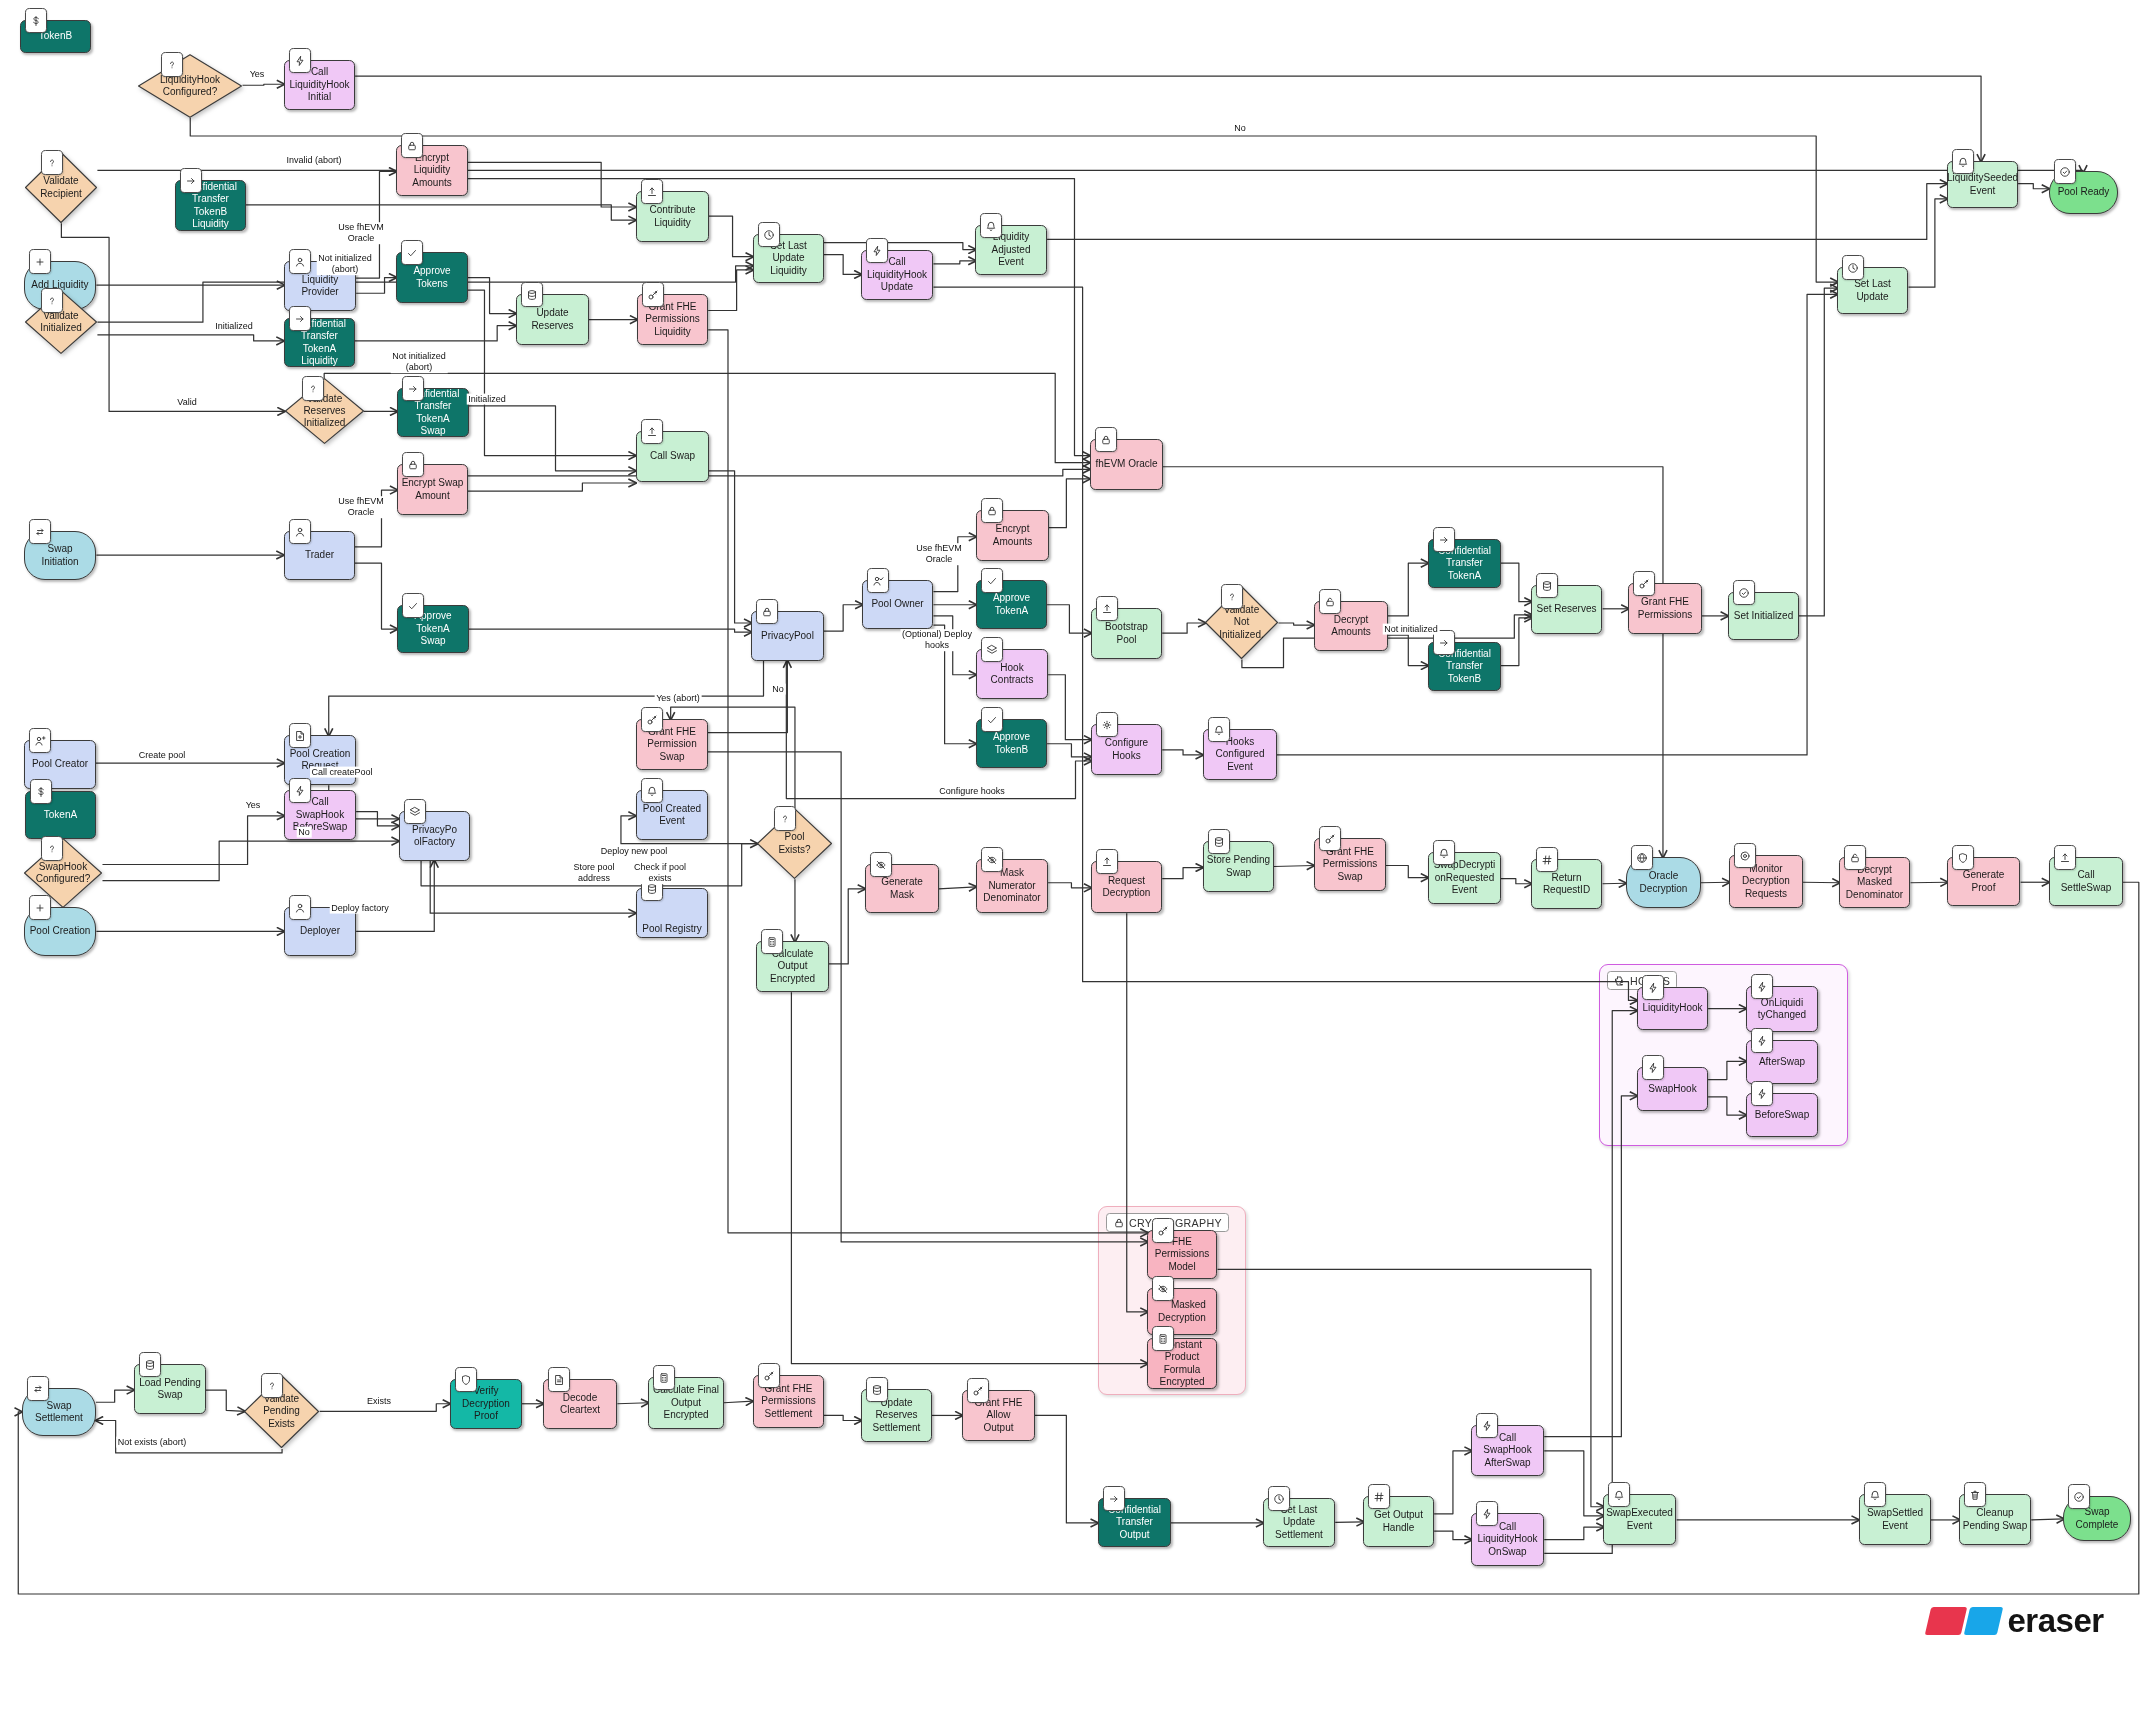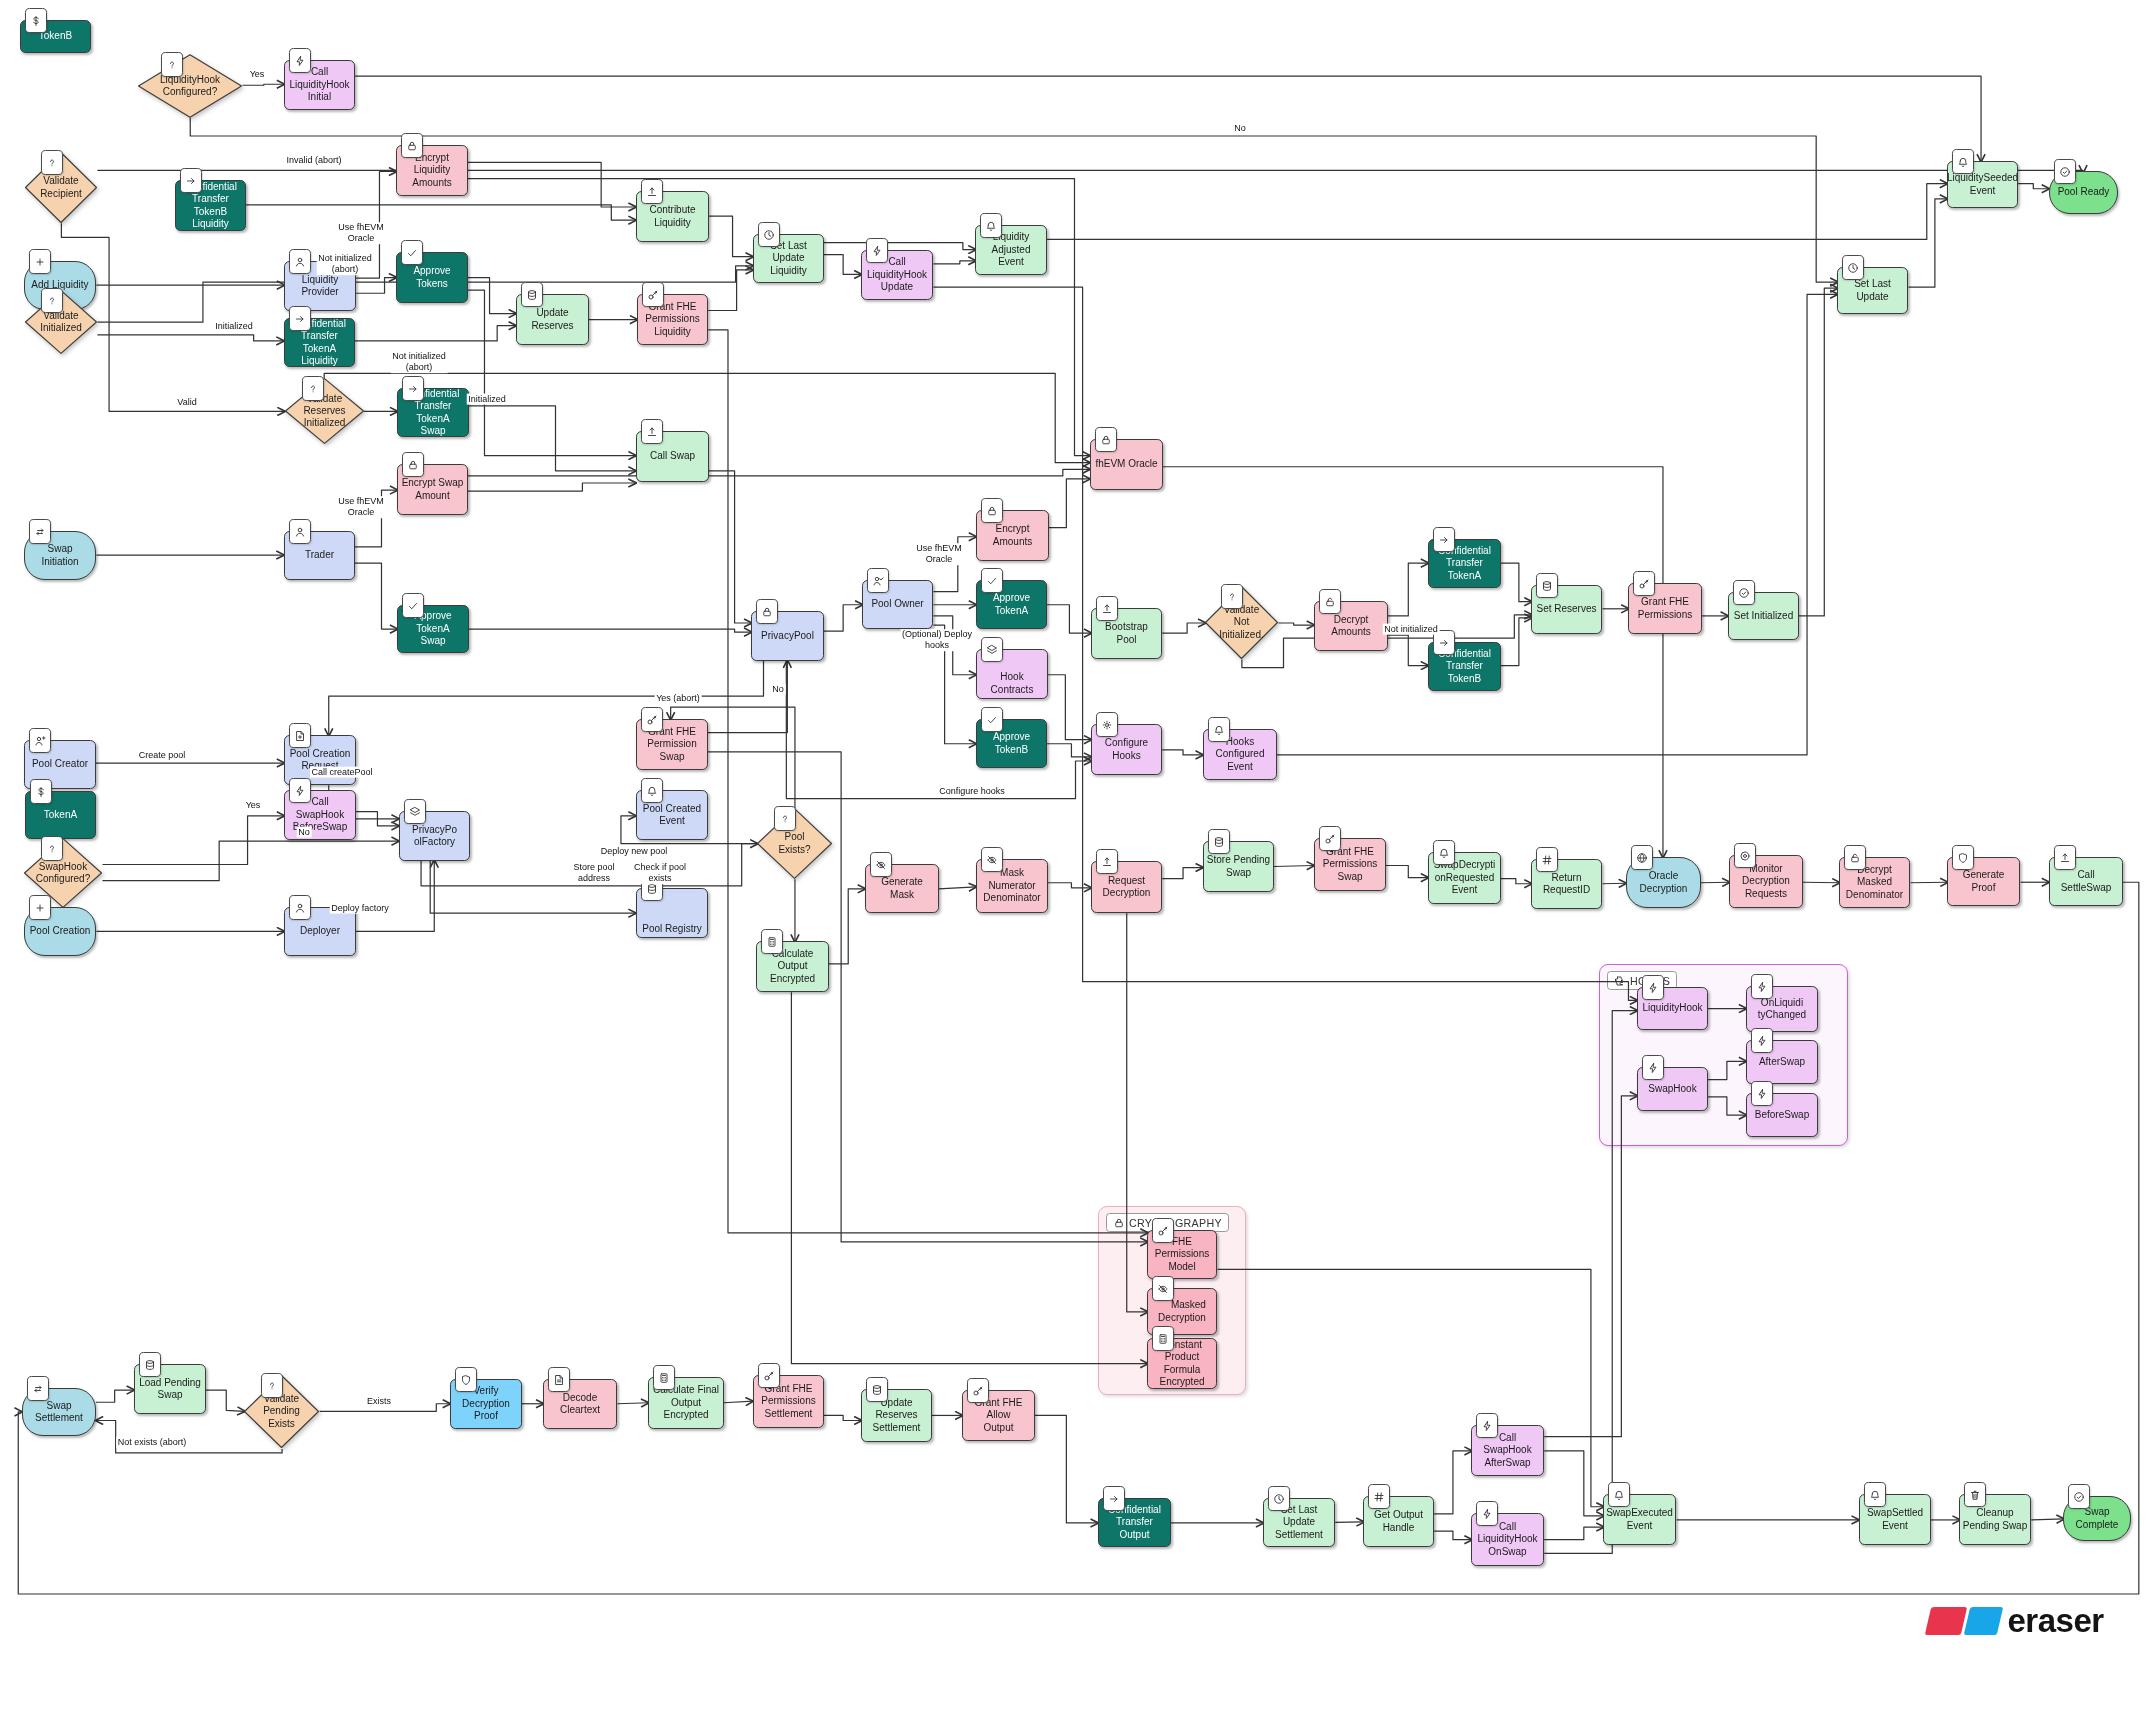--- a/index.html
+++ b/index.html
@@ -605,21 +605,21 @@
     <div class="node light-text" style="left: 976px; top: 580px; width: 71px; height: 49px; background: rgb(14, 117, 105);">
       <div>
         <div>Approve TokenA</div>
       </div>
       <div class="badge">
         <svg viewBox="0 0 24 24">
           <path class="icon-stroke" d="M5 13l4.5 4.5L19 7"></path>
         </svg>
       </div>
     </div>
-    <div class="node" style="left: 976px; top: 649px; width: 72px; height: 50px; background: rgb(240, 200, 246); align-items: flex-end;">
+    <div class="node" style="left: 976px; top: 649px; width: 72px; height: 50px; background: rgb(240, 200, 246);">
       <div>
         <div>Hook Contracts</div>
       </div>
       <div class="badge">
         <svg viewBox="0 0 24 24">
           <path class="icon-stroke" d="M12 3l9 5-9 5-9-5zM3 13.5l9 5 9-5"></path>
         </svg>
       </div>
     </div>
     <div class="node light-text" style="left: 976px; top: 719px; width: 71px; height: 49px; background: rgb(14, 117, 105);">
@@ -1201,21 +1201,21 @@
           <div>Exists</div>
         </div>
       </div>
       <div class="badge">
         <svg viewBox="0 0 24 24">
           <path class="icon-stroke" d="M9 9a3 3 0 1 1 4.5 2.6c-1 .6-1.5 1.2-1.5 2.4"></path>
           <circle cx="12" cy="17.5" r="1" fill="#333"></circle>
         </svg>
       </div>
     </div>
-    <div class="node" style="left: 450px; top: 1379px; width: 72px; height: 50px; background: #7dd3fc;">
+    <div class="node" style="left: 450px; top: 1379px; width: 72px; height: 50px; background: #14b8a6;">
       <div>
         <div>Verify</div>
         <div>Decryption Proof</div>
       </div>
       <div class="badge">
         <svg viewBox="0 0 24 24">
           <path class="icon-stroke" d="M12 3.5 19 6v5.5c0 4.5-3 7.8-7 9.5-4-1.7-7-5-7-9.5V6z"></path>
         </svg>
       </div>
     </div>

